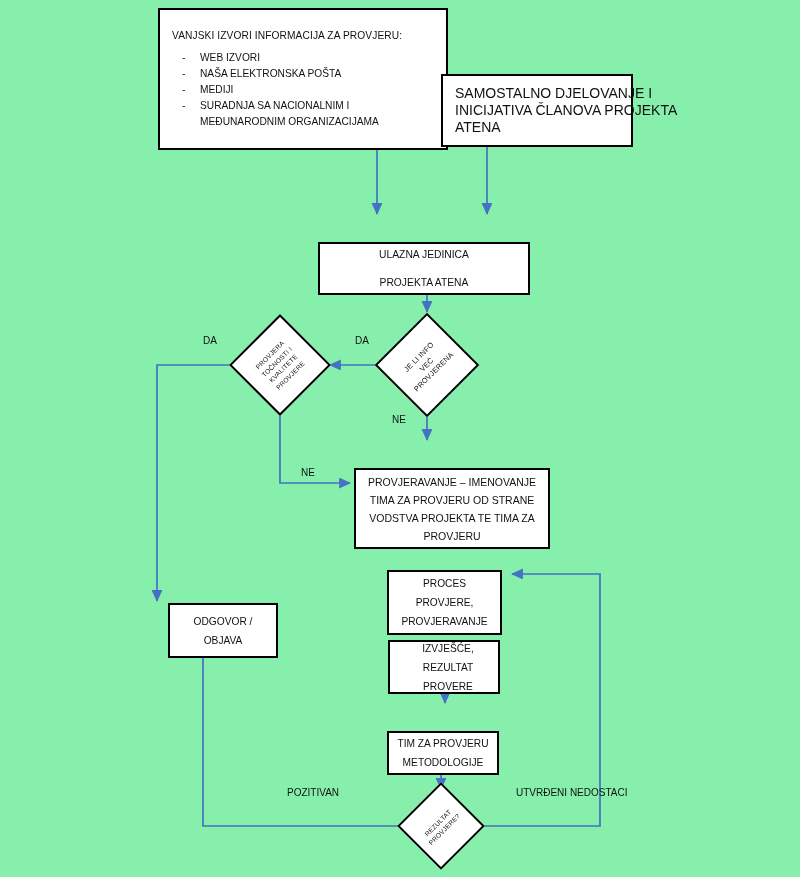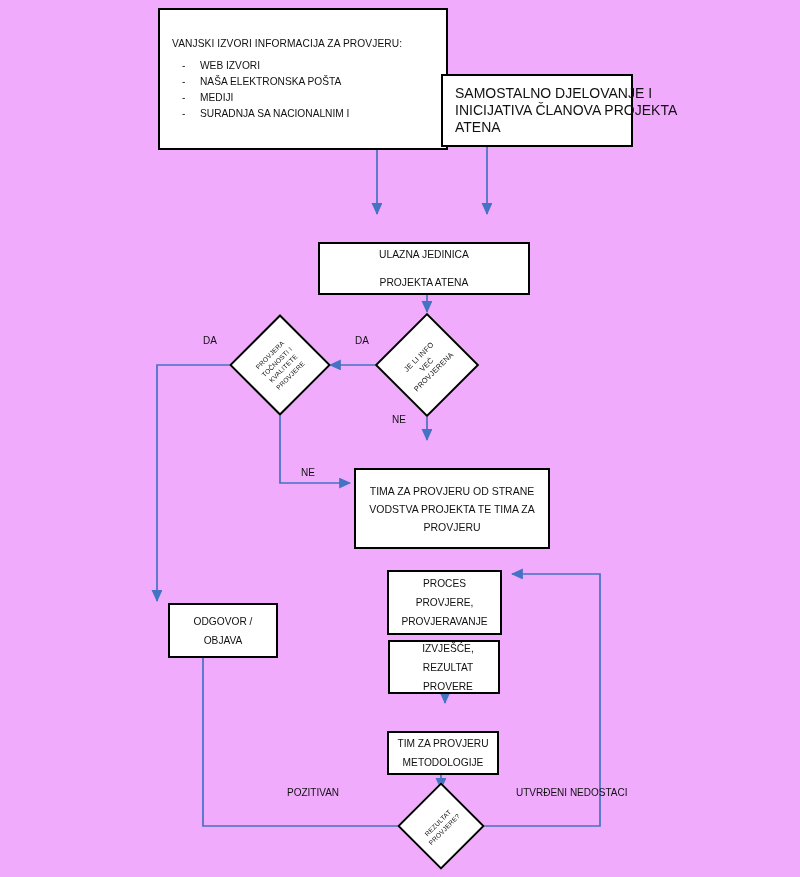--- a/index.html
+++ b/index.html
@@ -7,21 +7,21 @@
     padding: 0;
     background: #ffffff;
   }
   body {
     font-family: "Liberation Sans", sans-serif;
   }
   #canvas {
     position: relative;
     width: 800px;
     height: 877px;
-    background: #f0abfc;
+    background: #86efac;
     overflow: hidden;
   }
   svg.wires {
     position: absolute;
     left: 0;
     top: 0;
     width: 800px;
     height: 877px;
     pointer-events: none;
   }
@@ -145,20 +145,24 @@
         <span class="txt">NAŠA ELEKTRONSKA POŠTA</span>
       </li>
       <li>
         <span class="dash">-</span>
         <span class="txt">MEDIJI</span>
       </li>
       <li>
         <span class="dash">-</span>
         <span class="txt">SURADNJA SA NACIONALNIM I</span>
       </li>
+      <li>
+        <span class="dash"></span>
+        <span class="txt">MEĐUNARODNIM ORGANIZACIJAMA</span>
+      </li>
     </ul>
   </div>
 
   <div class="node leftal selfbox" style="left:441px; top:74px; width:192px; height:73px;">
     <span class="line">SAMOSTALNO DJELOVANJE I</span>
     <span class="line">INICIJATIVA ČLANOVA PROJEKTA</span>
     <span class="line">ATENA</span>
   </div>
 
   <div class="node center unitbox" style="left:318px; top:214px; width:212px; height:53px;">
@@ -175,20 +179,21 @@
 
   <div class="diamond" style="left:244px; top:329px; width:72px; height:72px;"></div>
   <div class="dlabel small" style="left:240px; top:331px; width:80px; height:68px;">
     <span class="line">PROVJERA</span>
     <span class="line">TOČNOSTI I</span>
     <span class="line">KVALITETE</span>
     <span class="line">PROVJERE</span>
   </div>
 
   <div class="node center bigproc" style="left:354px; top:440px; width:196px; height:81px;">
+    <span class="line">PROVJERAVANJE – IMENOVANJE</span>
     <span class="line">TIMA ZA PROVJERU OD STRANE</span>
     <span class="line">VODSTVA PROJEKTA TE TIMA ZA</span>
     <span class="line">PROVJERU</span>
   </div>
 
   <div class="node center smallproc" style="left:387px; top:542px; width:115px; height:65px;">
     <span class="line">PROCES</span>
     <span class="line">PROVJERE,</span>
     <span class="line">PROVJERAVANJE</span>
   </div>

